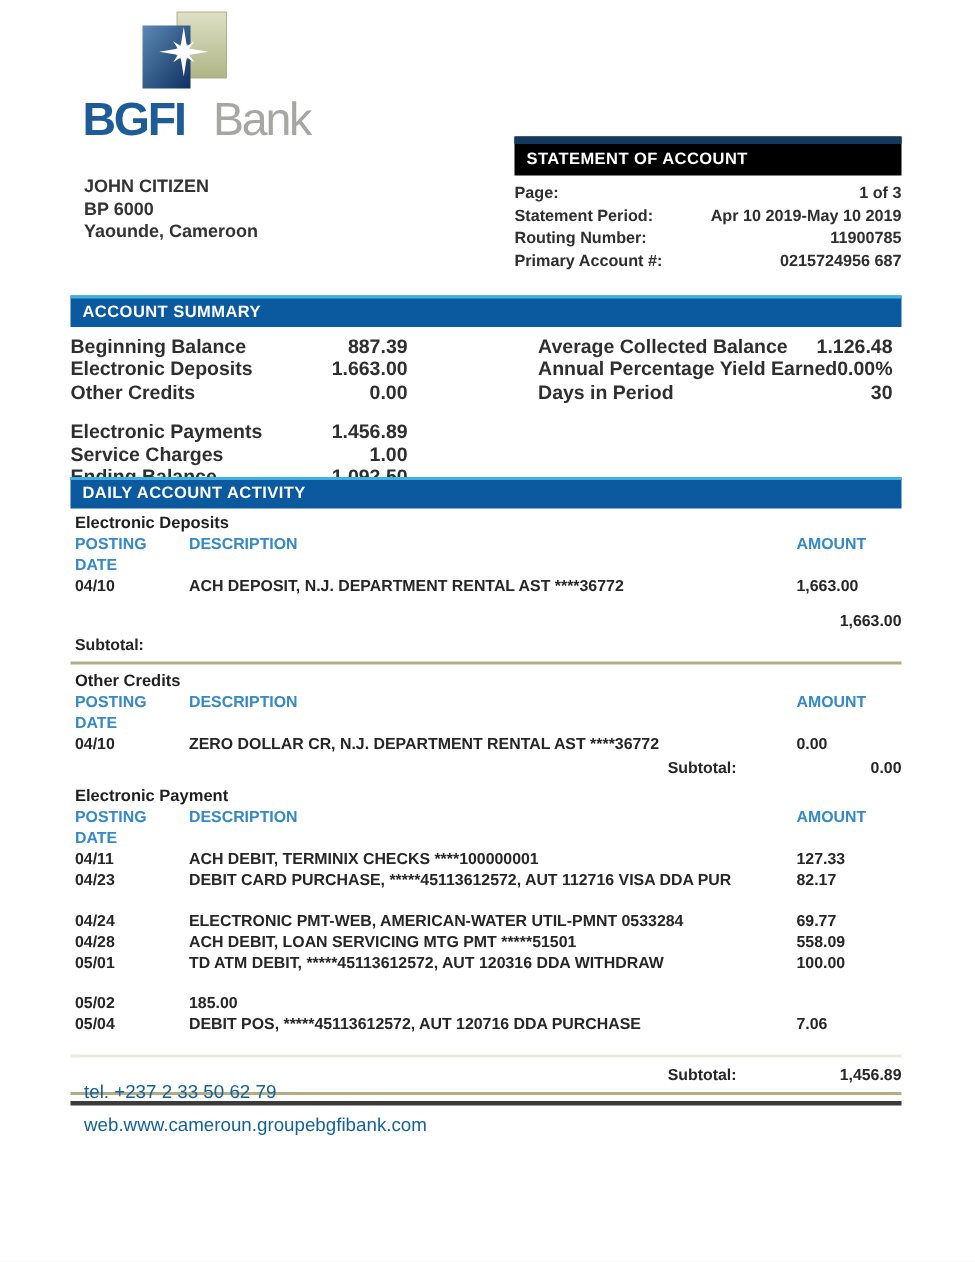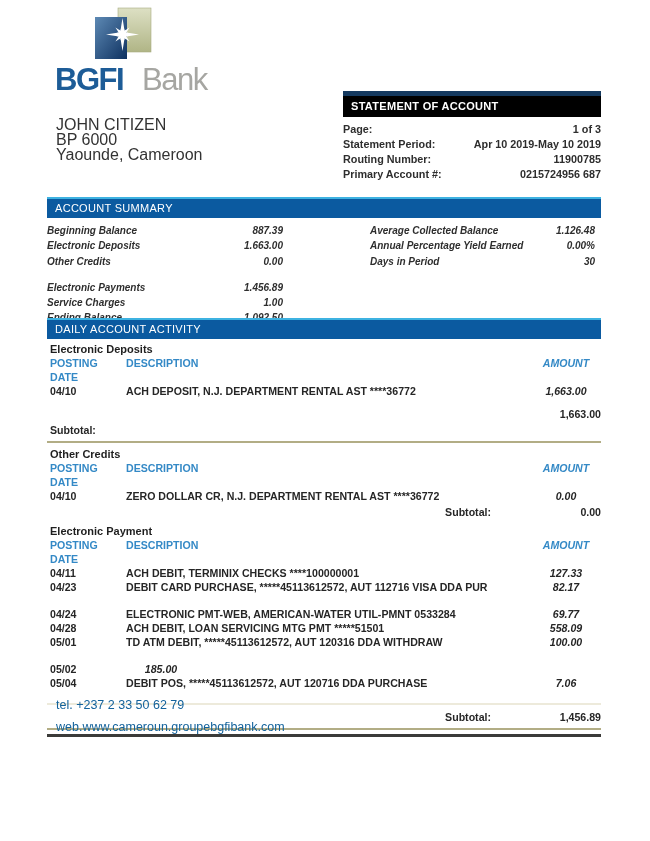--- a/index.html
+++ b/index.html
@@ -10,61 +10,61 @@
   }
   .sheet{position:absolute;inset:0;background:#fff;outline:1px solid #ededed;}
 
   
   .logo-squares{position:absolute;left:93px;top:6px;}
   .brand-text{position:absolute;left:55px;top:62px;font-size:31px;letter-spacing:-1.5px;white-space:nowrap;}
   .brand-primary{color:#1d5c97;font-weight:bold;}
   .brand-secondary{color:#a6a6a2;font-weight:normal;margin-left:19px;}
 
   
-  .recipient{position:absolute;left:56px;top:117px;font-size:16px;font-weight:normal;color:#333;line-height:15px;}
+  .recipient{position:absolute;left:56px;top:117px;font-size:12px;font-weight:bold;color:#333;line-height:15px;}
 
   
   .stmt-box{position:absolute;left:343px;top:91px;width:258px;}
   .stmt-bar{border-top:5px solid #14395f;background:#000000;color:#fff;
     font-size:11px;font-weight:bold;letter-spacing:.3px;padding:4px 8px 5px 8px;}
   .stmt-rows{margin-top:5px;text-align:right;}
   .info-row{display:flex;justify-content:space-between;font-size:10.8px;font-weight:bold;
     line-height:15px;color:#2e2e2e;white-space:nowrap;}
 
   
   .sec-bar{border-top:2px solid #3eb2e1;background:#0b5aa0;color:#fff;
-    font-size:11px;font-weight:normal;letter-spacing:.3px;padding:3px 8px 4px 8px;}
+    font-size:11px;font-weight:bold;letter-spacing:.3px;padding:3px 8px 4px 8px;}
 
   
   .summary{position:absolute;left:47px;top:197px;width:554px;}
-  .sum-body{display:flex;margin-top:5px;font-size:10px;font-weight:bold;color:#2e2e2e;font-style:italic;}
+  .sum-body{display:flex;margin-top:5px;font-size:13px;font-weight:bold;color:#2e2e2e;}
   .sum-left{width:236px;}
   .sum-right{margin-left:87px;flex:1;padding-right:6px;}
   .sum-row{display:flex;justify-content:space-between;line-height:15.3px;white-space:nowrap;}
   .gap-row{height:11px;}
 
   
   .activity{position:absolute;left:47px;top:318px;width:554px;font-size:10.6px;color:#262626;}
   .sect-head{font-weight:bold;font-size:11px;color:#1f1f1f;margin:3px 0 0 3px;line-height:14px;}
   .cols{display:flex;font-weight:bold;color:#3489c6;line-height:14px;padding-left:3px;}
   .row{display:flex;line-height:14px;padding-left:3px;font-weight:bold;white-space:nowrap;}
   .row.gap{margin-top:13px;}
   .c-date{width:76px;}
   .c-desc{flex:1;overflow:visible;}
-  .c-amt{width:70px;text-align:center;padding-right:3px;margin-right:-3px;font-style:italic;}
+  .c-amt{width:70px;text-align:left;padding-right:3px;margin-right:-3px;}
   .amt-only{text-align:right;font-weight:bold;margin-top:9px;line-height:14px;}
   .sub-stacked{font-weight:bold;padding:2px 0 4px 3px;border-bottom:2px solid #b2ad85;line-height:14px;}
   .sub-row{display:flex;justify-content:flex-end;font-weight:bold;margin-top:2px;line-height:14px;}
   .sub-amt{width:110px;text-align:right;}
   .pay-subtotal{margin-top:13px;border-top:2px solid #edeadb;border-bottom:2px solid #b2ad85;
     padding:5px 0 4px 0;}
   .dark-rule{height:3px;background:#3b3b39;margin-top:4px;}
 
   
-  .footer{position:absolute;left:56px;top:694px;font-size:12.5px;color:#13629b;line-height:22px;}
+  .footer{position:absolute;left:56px;top:717px;font-size:12.5px;color:#13629b;line-height:22px;}
 </style>
 </head>
 <body>
 
 <div class="sheet">
 
   <svg class="logo-squares" width="62" height="56" viewBox="0 0 62 56">
     <defs>
       <linearGradient id="gg" x1="0" y1="0" x2="0" y2="1">
         <stop offset="0" stop-color="#dde0c4"></stop>

